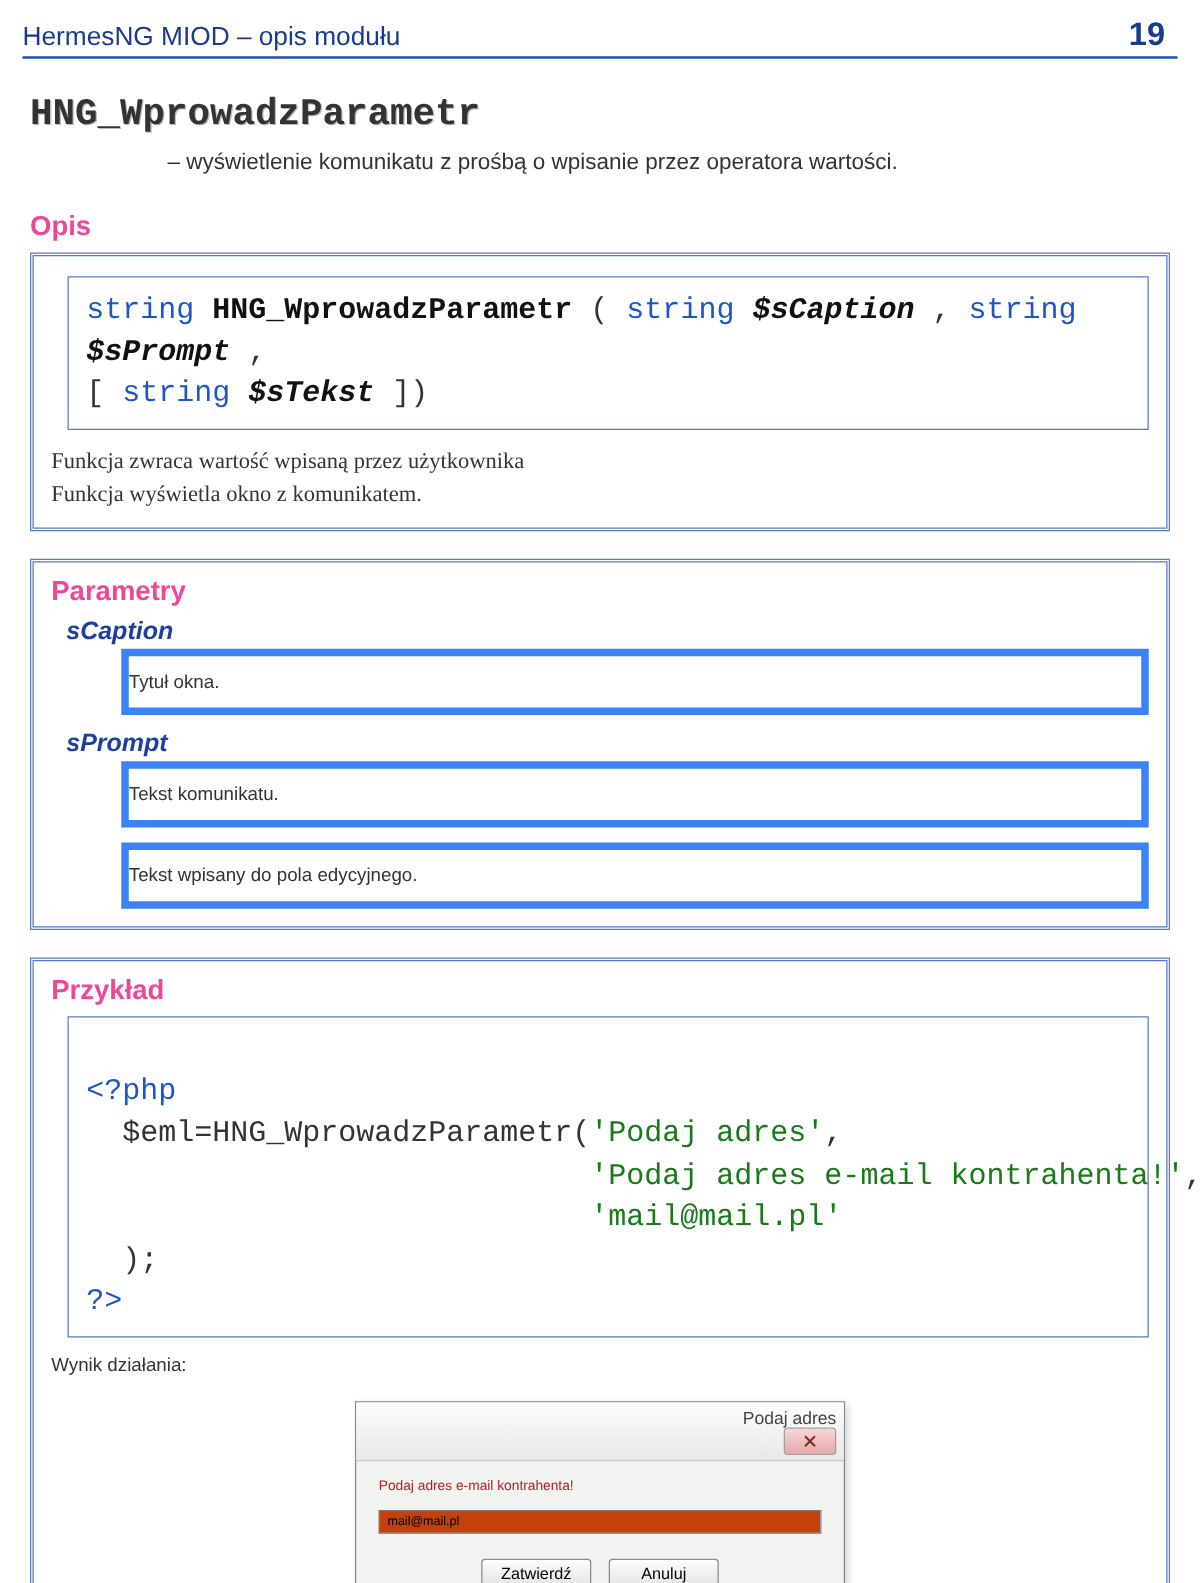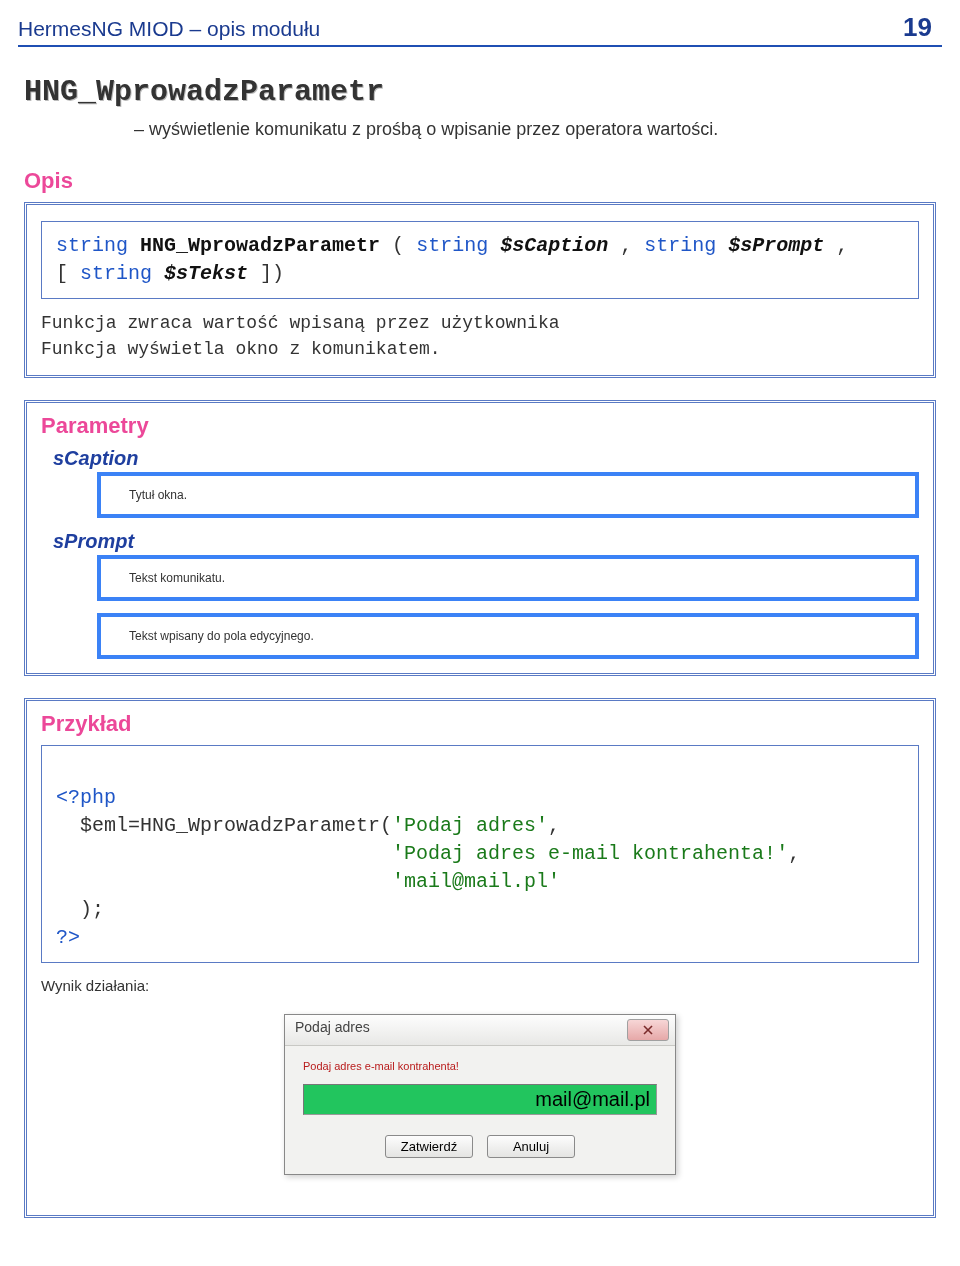--- a/index.html
+++ b/index.html
@@ -62,42 +62,42 @@
       font-style: italic;
       color: #1f3f9f;
       margin: 8px 0 2px 12px;
     }
     .box-outer {
       border: 3px double #5a7ac4;
       padding: 10px 14px;
       margin-bottom: 22px;
     }
     .box-inner-thin {
-      border: 4px solid #3b82f6;
-      padding: 12px 28px;
+      border: 6px solid #3b82f6;
+      padding: 12px 0;
       margin: 2px 0 12px 56px;
       font-family: Verdana, sans-serif;
-      font-size: 12px;
+      font-size: 15px;
       color: #333;
     }
     .code-box {
       border: 1px solid #5a7ac4;
       padding: 10px 14px;
-      margin: 6px 0 14px 0;
+      margin: 6px 0 14px 13px;
       font-family: "Courier New", monospace;
-      font-size: 20px;
+      font-size: 24px;
       color: #333;
       line-height: 1.4;
     }
     .code-keyword { color: #1f56c7; }
     .code-func { font-weight: bold; color: #111; }
     .code-param { font-weight: bold; font-style: italic; color: #111; }
     .code-str { color: #1a7a1a; }
     .desc-line {
-      font-family: Liberation Mono, monospace;
+      font-family: Liberation Serif, serif;
       font-size: 18px;
       color: #333;
       margin: 6px 0;
     }
     .result-label {
       font-family: Verdana, sans-serif;
       font-size: 15px;
       color: #333;
       margin: 6px 0 12px 0;
     }
@@ -111,24 +111,25 @@
     .dialog {
       width: 390px;
       background: #f2f2f0;
       border: 1px solid #888;
       box-shadow: 2px 2px 6px rgba(0,0,0,0.2);
       font-family: "Segoe UI", Tahoma, sans-serif;
     }
     .dialog-titlebar {
       display: flex;
       justify-content: space-between;
-      align-items: flex-start;
+      align-items: flex-end;
       background: linear-gradient(#fdfdfd, #e8e8e6);
       border-bottom: 1px solid #c8c8c4;
       padding: 4px 6px 4px 10px;
+      flex-direction: column;
     }
     .dialog-titletext {
       font-size: 14px;
       color: #444;
     }
     .dialog-close {
       width: 40px;
       height: 20px;
       border: 1px solid #a0a0a0;
       border-radius: 3px;
@@ -142,28 +143,27 @@
       padding: 14px 18px 16px 18px;
     }
     .dialog-prompt {
       font-size: 11px;
       margin-bottom: 12px;
       color: #b91c1c;
     }
     .dialog-input {
       width: 100%;
       box-sizing: border-box;
-      font-size: 20px;
+      font-size: 10px;
       padding: 3px 6px;
       border: 1px solid #999;
       border-top-color: #777;
       border-left-color: #777;
-      background: #22c55e;
+      background: #c2410c;
       font-family: "Segoe UI", Tahoma, sans-serif;
-      text-align: right;
     }
     .dialog-buttons {
       display: flex;
       justify-content: center;
       gap: 14px;
       margin-top: 20px;
     }
     .dialog-btn {
       min-width: 88px;
       padding: 3px 10px;

